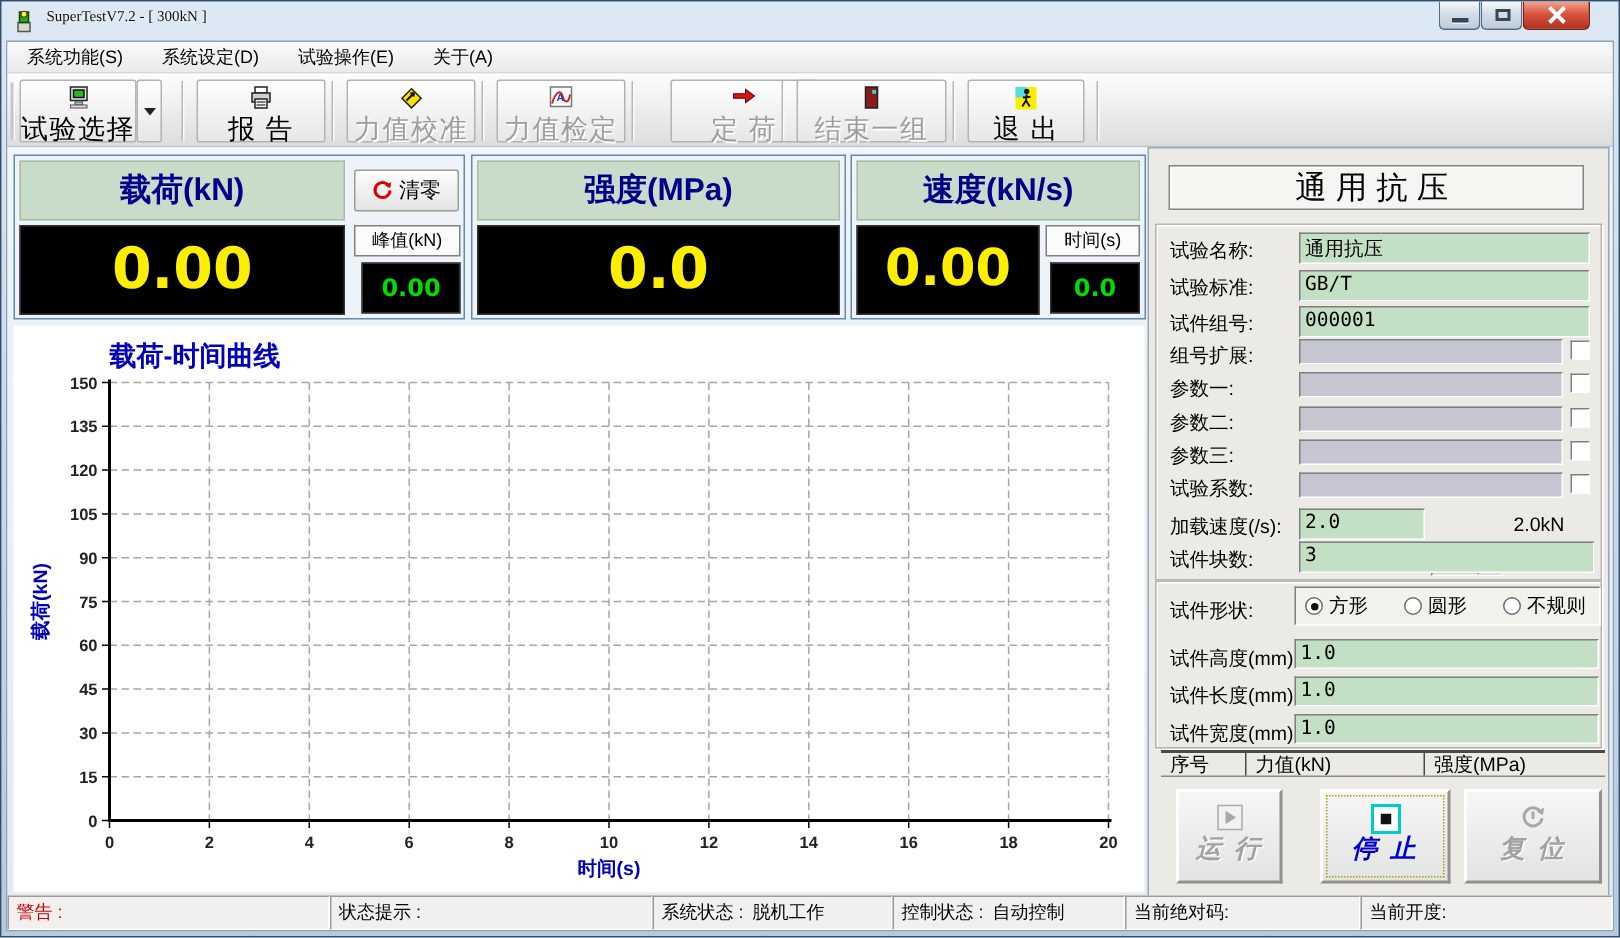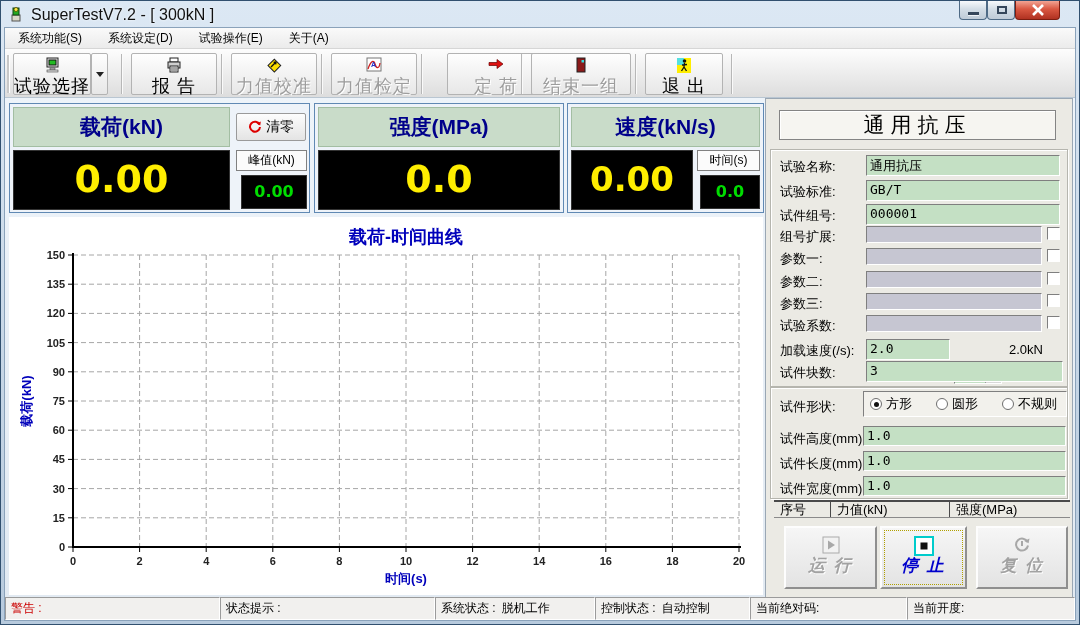--- a/index.html
+++ b/index.html
@@ -2,22 +2,22 @@
 <html><head>
 <meta charset="utf-8">
 <style>
   * { margin:0; padding:0; box-sizing:border-box; }
   html,body { width:1080px; height:625px; overflow:hidden; font-family:"Liberation Sans",sans-serif; }
   .frame { position:absolute; inset:0; width:1080px; height:625px;
            background:linear-gradient(#dce8f4,#b7cadd); border:1px solid #31506f; }
   
   .titlebar { position:absolute; left:0; top:0; right:0; height:26px; }
   .app-icon { position:absolute; left:7px; top:5px; width:16px; height:16px; }
-  .title-text { position:absolute; left:30px; top:5px; font-size:16px; color:#111;
-                text-shadow:0 0 3px #fff; }
+  .title-text { position:absolute; left:30px; top:5px; font-size:10px; color:#111;
+                text-shadow:0 0 3px #fff;font-family:Liberation Serif, serif; }
   .winbtn { position:absolute; top:0; height:19px; border:1px solid #4e6a85; border-top:none;
             border-radius:0 0 4px 4px; background:linear-gradient(#f7fafc,#d3dde6 45%,#bfcbd7);
             cursor:default; }
   .winbtn.min { left:958px; width:28px; }
   .winbtn.max { left:986px; width:28px; }
   .winbtn.close { left:1014px; width:45px; background:linear-gradient(#f2a493,#d95741 45%,#b03121);
                   border-color:#7c1d10; }
   .glyph-min { position:absolute; left:8px; top:11px; width:11px; height:3px; background:#35465a;
                box-shadow:0 1px 0 rgba(255,255,255,.7); }
   .glyph-max { position:absolute; left:9px; top:5px; width:10px; height:8px;
@@ -55,21 +55,21 @@
                  font-size:12px; text-align:center; line-height:19px; }
   .dsmallvalue { position:absolute; background:#000; border:1px solid #333; color:#00dd00;
                  font-size:16px; font-weight:bold; text-align:center;
                  font-family:"DejaVu Sans",sans-serif; }
   .clear-btn { position:absolute; left:226px; top:9px; width:70px; height:28px;
                border:1px solid #9a9a9a; border-radius:2px; background:linear-gradient(#fdfdfd,#e4e4e4);
                font-size:14px; color:#000; display:flex; align-items:center; justify-content:center;
                gap:4px; cursor:pointer; }
   
   .chartbox { position:absolute; left:4px; top:119px; width:754px; height:378px; background:#fff; }
-  .chart-title { position:absolute; left:64px; width:666px; top:8px; text-align:center;
+  .chart-title { position:absolute; left:64px; width:666px; top:8px; 
                  color:#0000bb; font-weight:bold; font-size:18px; }
   .tick { font:bold 11px "Liberation Sans",sans-serif; fill:#222; }
   .axis-label { font:bold 13px "Liberation Sans",sans-serif; fill:#0000bb; }
   
   .rpanel { position:absolute; left:760px; top:0; width:308px; height:501px; background:#ebeae4;
             border:1px solid #9aa7b4; }
   .rp-title { position:absolute; left:13px; top:11px; width:277px; height:30px; background:#f6f5f1;
               border:1px solid #848484; box-shadow:inset 1px 1px 0 #fff;
               font-family:"DejaVu Serif",serif; font-size:21px; color:#000; text-align:center;
               line-height:28px; letter-spacing:6px; }
@@ -413,21 +413,21 @@
 
         <span class="flabel" style="top:381px;">试件宽度(mm):</span>
         <div class="finput green" style="left:97px;top:377px;width:203px;height:20px;">1.0</div>
 
         <div class="rtable">
           <div class="rth" style="width:57px;">序号</div>
           <div class="rth" style="width:119px;">力值(kN)</div>
           <div class="rth" style="width:120px;border-right:none;">强度(MPa)</div>
         </div>
 
-        <div class="bigbtn disabled" style="left:18px;width:93px;">
+        <div class="bigbtn disabled" style="left:18px;width:71px;">
           <span class="bicon">
             <svg width="18" height="18" viewBox="0 0 18 18">
               <rect x="1" y="1" width="16" height="16" fill="#f2f2f2" stroke="#aaa"></rect>
               <path d="M6 4.5 L13 9 L6 13.5 Z" fill="#a8a8a8"></path>
             </svg>
           </span>
           <span>运 行</span>
         </div>
         <div class="bigbtn active" style="left:114px;width:87px;">
           <span class="bicon">

